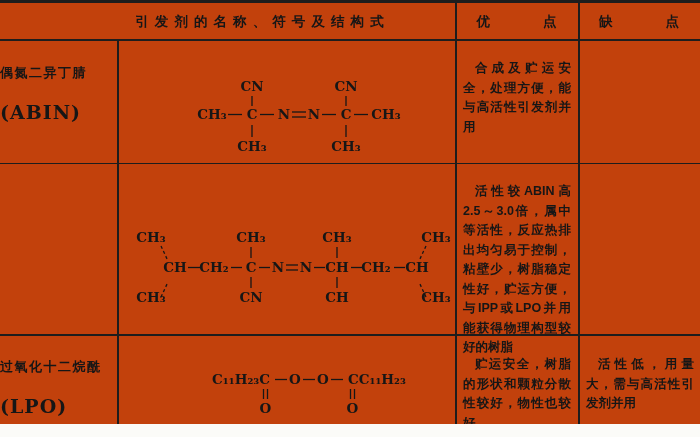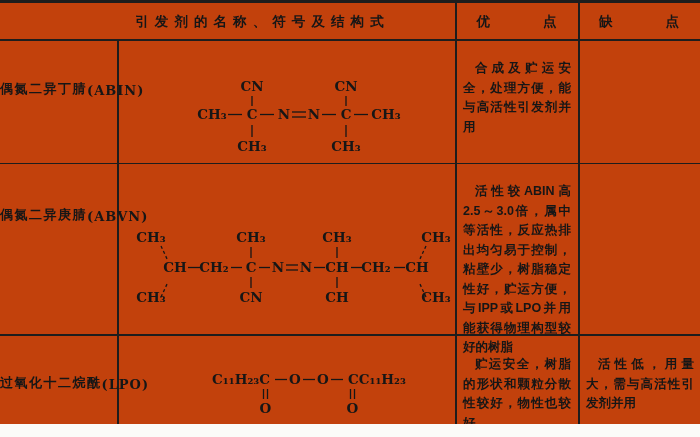--- a/index.html
+++ b/index.html
@@ -6,24 +6,24 @@
   .page{position:relative;width:700px;height:424px;background:#c2410c;
         font-family:"Liberation Sans",sans-serif;color:#161616;overflow:hidden;}
   .h{position:absolute;left:0;width:700px;background:#1d1d1d;}
   .v{position:absolute;width:1.5px;background:#1d1d1d;}
   .hd-title{position:absolute;left:0;top:5px;width:455px;height:33px;box-sizing:border-box;
             display:flex;align-items:center;justify-content:center;padding-left:70px;
             font-weight:bold;font-size:13.5px;letter-spacing:0.45em;white-space:nowrap;}
   .hd-col{position:absolute;top:5px;height:33px;display:flex;align-items:center;justify-content:center;}
   .hd-col span{display:block;width:80px;font-weight:bold;font-size:13.5px;
                text-align:justify;text-align-last:justify;}
-  .name-cell{position:absolute;left:0;width:117px;display:flex;
-             align-items:flex-end;font-weight:bold;}
+  .name-cell{position:absolute;left:0;width:117px;display:flex;flex-direction:column;
+             align-items:flex-start;font-weight:bold;}
   .name-cell .name{font-size:13px;letter-spacing:1.5px;white-space:nowrap;}
-  .name-cell .symbol{font-family:"DejaVu Serif",serif;font-size:13px;margin-top:19px;letter-spacing:1px;}
+  .name-cell .symbol{font-family:"DejaVu Serif",serif;font-size:19px;margin-top:19px;letter-spacing:1px;}
   .txt{position:absolute;box-sizing:border-box;width:121px;font-weight:bold;font-size:12.5px;
        line-height:19.5px;text-align:justify;text-indent:0.95em;padding:18px 6px 0 7px;color:#161616;}
   .adv{left:456px;}
   .dis{left:579px;}
   .struct{position:absolute;left:118px;width:337px;}
   .struct text{font-family:"DejaVu Serif",serif;font-weight:bold;font-size:13.5px;fill:#161616;}
   .struct .sm{font-size:13px;}
   .struct line{stroke:#161616;stroke-width:1.3;}
   .struct line.dash{stroke-dasharray:3,2.6;}
 </style>
@@ -75,24 +75,20 @@
     <text x="268" y="79" text-anchor="middle">CH₃</text>
 
     <line x1="134" y1="85" x2="134" y2="97"></line>
     <line x1="228" y1="85" x2="228" y2="97"></line>
     <text x="134" y="111" text-anchor="middle">CH₃</text>
     <text x="228" y="111" text-anchor="middle">CH₃</text>
   </svg>
 
   <div class="txt adv" style="top:41px;">合成及贮运安全，处理方便，能与高活性引发剂并用</div>
 
-  <div class="name-cell" style="top:190px;">
-    <div class="name">偶氮二异庚腈</div>
-    <div class="symbol">(ABVN)</div>
-  </div>
 
   <svg class="struct" style="top:164px;" width="337" height="169" viewBox="0 0 337 169">
     <g class="sm">
       <text x="33" y="78" text-anchor="middle">CH₃</text>
       <text x="133" y="78" text-anchor="middle">CH₃</text>
       <text x="219" y="78" text-anchor="middle">CH₃</text>
       <text x="318" y="78" text-anchor="middle">CH₃</text>
 
       <line class="dash" x1="43" y1="82" x2="50" y2="97"></line>
       <line class="dash" x1="43" y1="133" x2="50" y2="118"></line>

